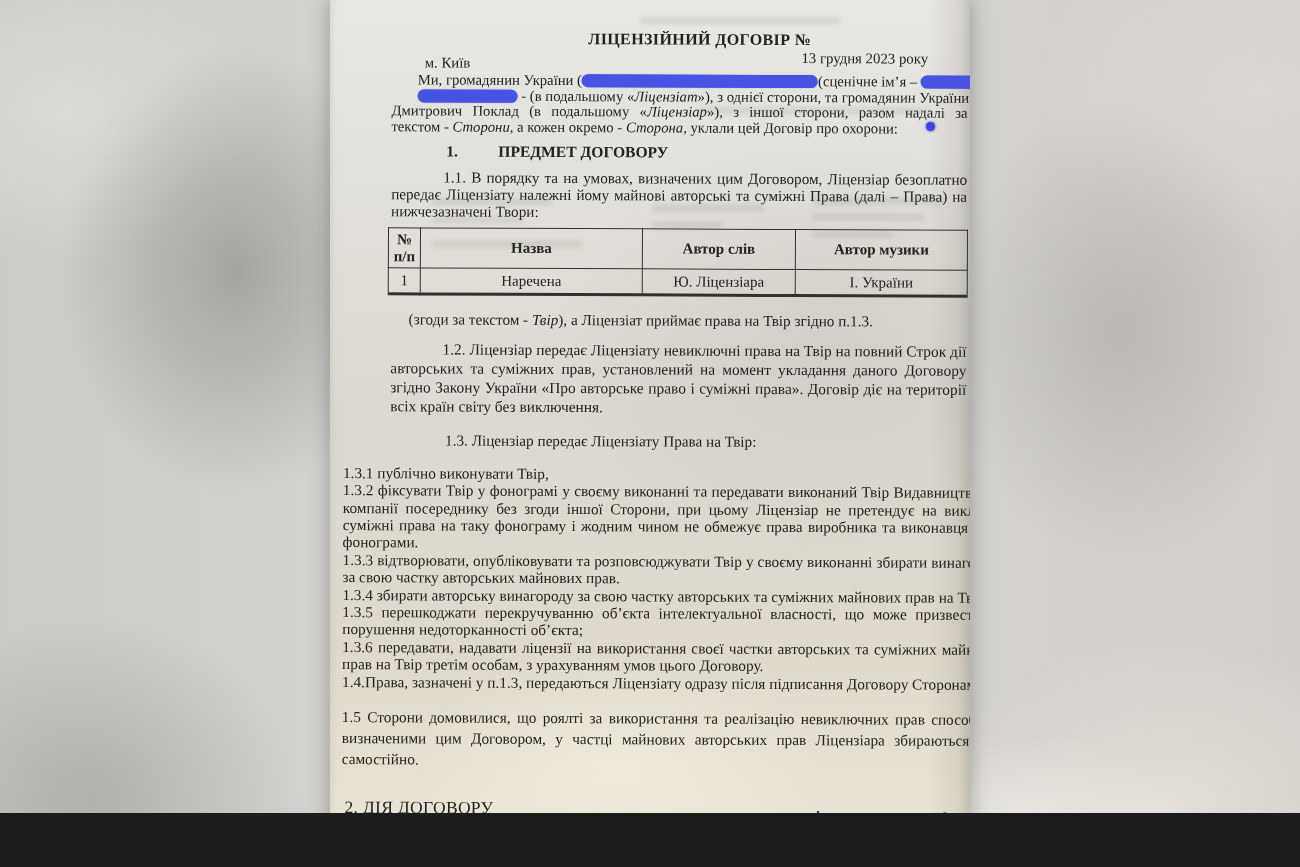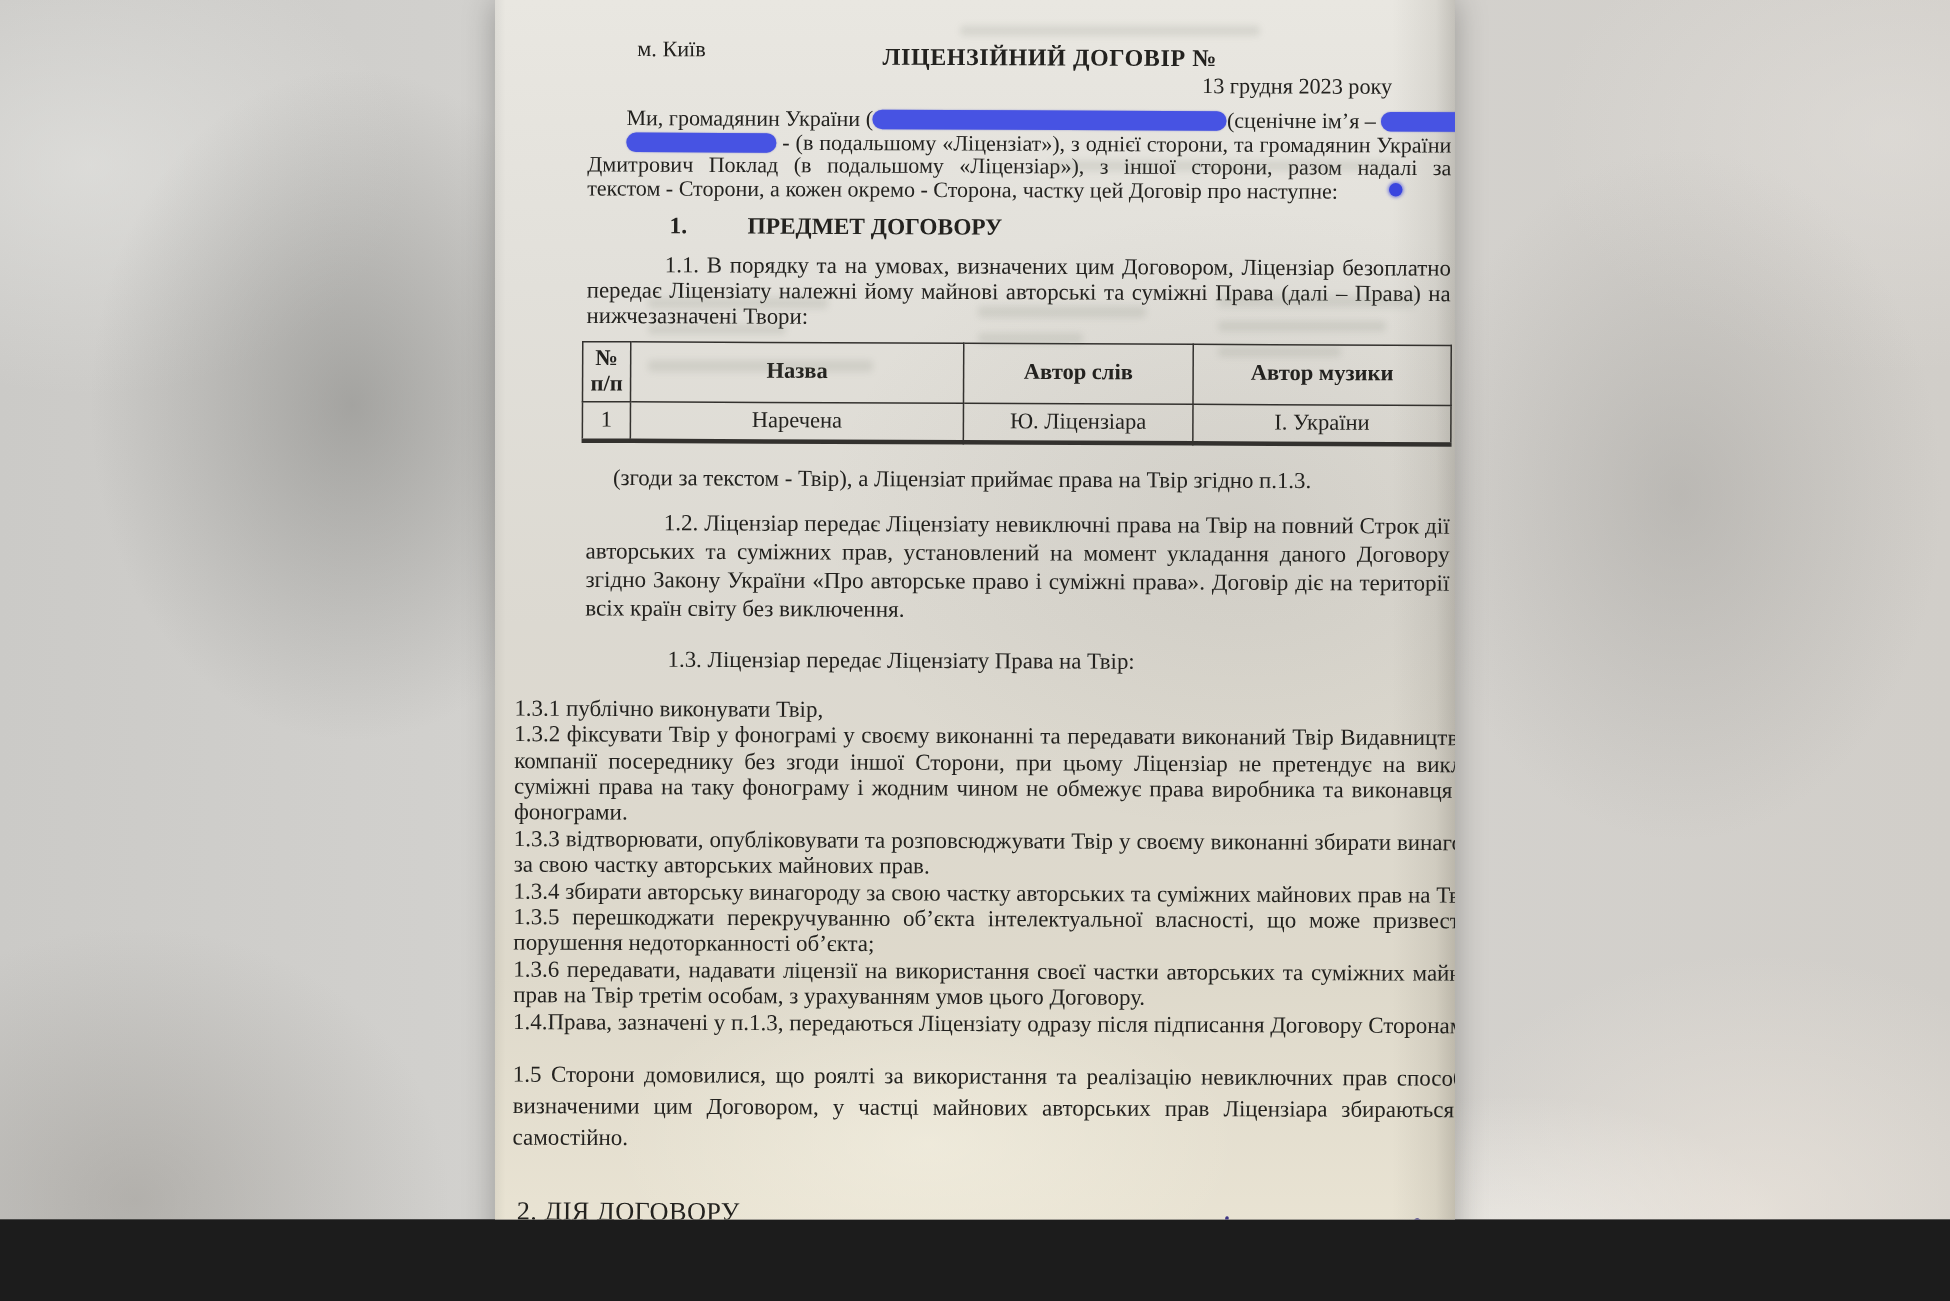--- a/index.html
+++ b/index.html
@@ -19,28 +19,28 @@
   .paper{position:absolute;left:330px;top:0;width:640px;height:867px;overflow:hidden;
       background:
       linear-gradient(90deg, rgba(0,0,0,.05) 0px, transparent 7px),
       linear-gradient(270deg, rgba(88,84,74,.26) 0px, rgba(88,84,74,.10) 13px, transparent 42px),
       radial-gradient(ellipse 430px 320px at 78% 40%, rgba(124,121,113,.13), transparent 65%),
       radial-gradient(ellipse 300px 160px at 45% 88%, rgba(255,252,238,.35), transparent 70%),
       linear-gradient(180deg,#e9e7e1 0%,#e2e0da 22%,#dcd9d1 48%,#ded9cb 75%,#ece6d5 100%);
       box-shadow:0 0 20px rgba(0,0,0,.28);}
   .content{position:absolute;left:0;top:0;width:690px;font-size:15.3px;line-height:18px;
            transform:rotate(.25deg);transform-origin:0 0;}
-  .b{font-weight:normal}.i{}
+  .b{font-weight:normal}.i{font-style:italic}
   .just{text-align:justify}
   .jl{text-align:justify;text-align-last:justify}
   .redact{display:inline-block;height:13px;background:#4753e3;border-radius:7px;
           vertical-align:-2px;box-shadow:0 0 1px rgba(40,50,200,.6);}
   .title{position:absolute;left:130px;top:29px;width:480px;text-align:center;
          font-weight:bold;font-size:16px;letter-spacing:.4px;}
-  .city{position:absolute;left:95px;top:24px;font-size:14.8px;}
+  .city{position:absolute;left:95px;top:53px;font-size:14.8px;}
   .date{position:absolute;left:455px;top:47px;width:160px;text-align:center;font-size:14.8px;}
   .z1{margin:72px 0 0 62px;width:576px;}
   .introline{font-size:14.7px;line-height:15.6px;white-space:nowrap;overflow:visible;}
   .il1{padding-left:26px;}
   .il2{padding-left:26px;}
   .sec1head{margin-top:8px;font-weight:bold;font-size:15.6px;padding-left:55px;line-height:18px;}
   .sec1head .num{display:inline-block;width:52px;}
   .p11{margin:9px 0 0 0;font-size:15.2px;line-height:16.6px;text-indent:52px;}
   table.works{border-collapse:collapse;margin:8px 0 0 -3px;width:579px;
       font-size:15px;table-layout:fixed;}
@@ -72,21 +72,21 @@
   <div class="paper">
     <div class="content">
       <div class="title">ЛІЦЕНЗІЙНИЙ ДОГОВІР №</div>
       <div class="city">м. Київ</div>
       <div class="date">13 грудня 2023 року</div>
 
       <div class="z1">
         <div class="introline il1"><span>Ми, громадянин України  (</span><span class="redact" style="width: 236px;"></span><span class="b">(сценічне ім’я – </span><span class="redact" style="width: 62px;"></span></div>
         <div class="introline il2 jl" style="width:550px"><span class="redact" style="width: 100px;"></span><span> - (в подальшому «</span><span class="i">Ліцензіат</span><span>»), з однієї сторони, та громадянин України </span></div>
         <div class="introline jl" style="width:576px"><span class="b">Дмитрович Поклад</span><span> (в подальшому «</span><span class="i">Ліцензіар</span><span>»), з іншої сторони,  разом надалі за</span></div>
-        <div class="introline"><span>текстом - </span><span class="i">Сторони</span><span>, а кожен окремо - </span><span class="i">Сторона</span><span>, частку цей Договір про наступне:</span></div>
+        <div class="introline"><span>текстом - </span><span class="i">Сторони</span><span>, а кожен окремо - </span><span class="i">Сторона</span><span>, уклали цей Договір про охорони:</span></div>
 
         <div class="sec1head">
           <span class="num">1.</span><span>ПРЕДМЕТ ДОГОВОРУ</span>
         </div>
 
         <p class="p11 just">1.1. В порядку та на умовах, визначених цим Договором, Ліцензіар  безоплатно передає Ліцензіату належні йому майнові авторські та суміжні Права (далі – Права) на нижчезазначені Твори:</p>
 
         <table class="works">
           <colgroup>
               <col style="width:32px">

